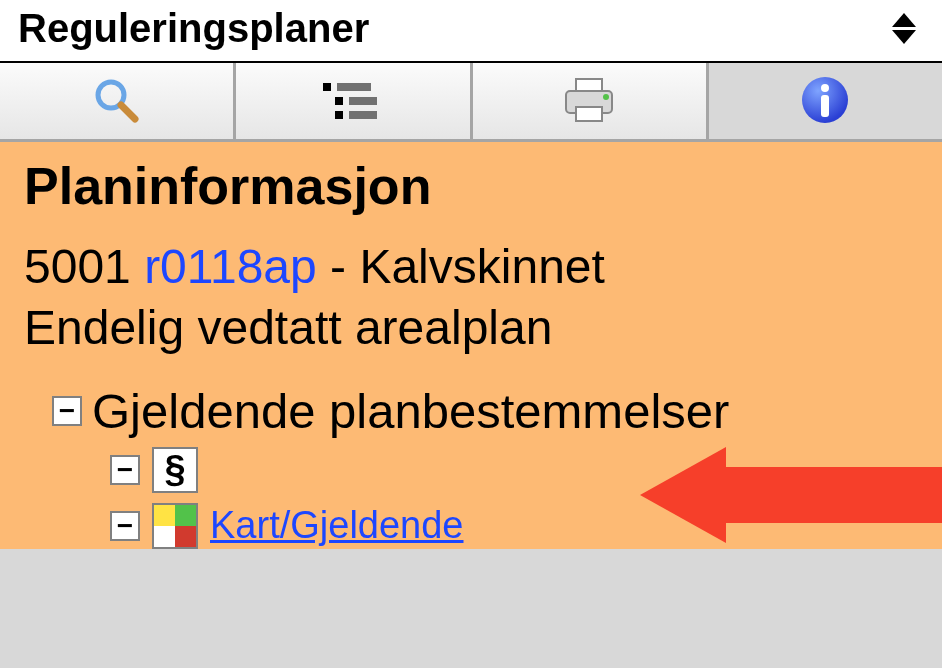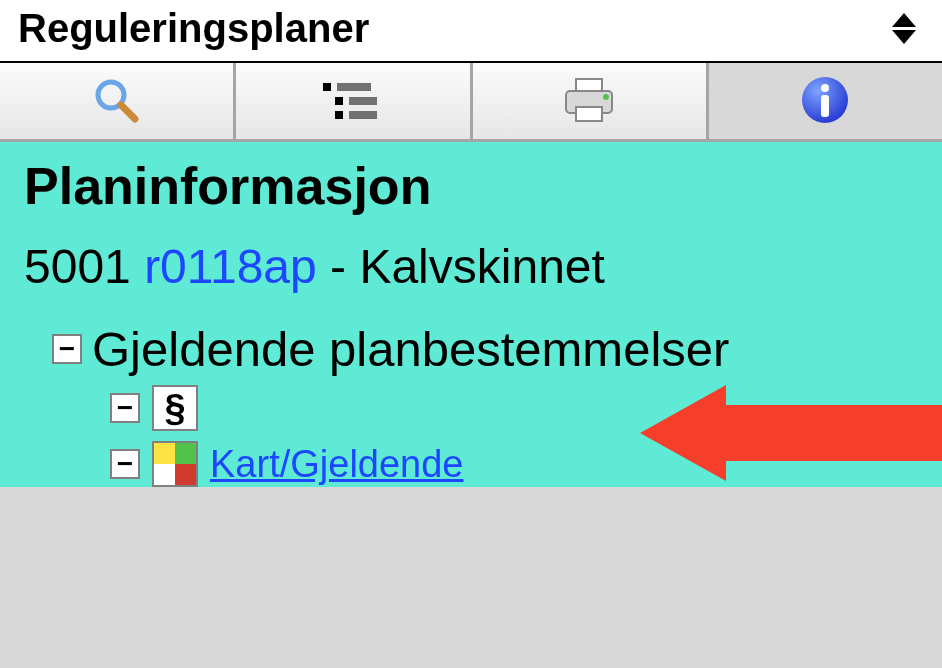--- a/index.html
+++ b/index.html
@@ -5,21 +5,21 @@
     * { box-sizing: border-box; margin: 0; padding: 0; }
     body {
       font-family: Verdana, Geneva, sans-serif;
       background: #d8d8d8;
       width: 942px;
       height: 668px;
       overflow: hidden;
     }
     .panel {
       width: 942px;
-      background: #5eead4;
+      background: #fdba74;
     }
     .dropdown-bar {
       background: #fff;
       border: 2px solid #000;
       border-top: none;
       border-left: none;
       border-right: none;
       padding: 6px 18px 10px 18px;
       display: flex;
       justify-content: space-between;
@@ -223,20 +223,21 @@
   </div>
 
   <div class="content">
     <div class="page-title">Planinformasjon</div>
 
     <div class="info-line">
       <span>5001</span>
       <span class="plan-id-link">r0118ap</span>
       <span> - </span><span>Kalvskinnet</span>
     </div>
+    <div class="info-line">Endelig vedtatt arealplan</div>
 
     <div class="tree">
       <div class="tree-row">
         <span class="toggle"></span>
         <span>Gjeldende planbestemmelser</span>
       </div>
       <div class="tree-children">
         <div class="tree-child-row">
           <span class="toggle"></span>
           <span class="doc-icon">

